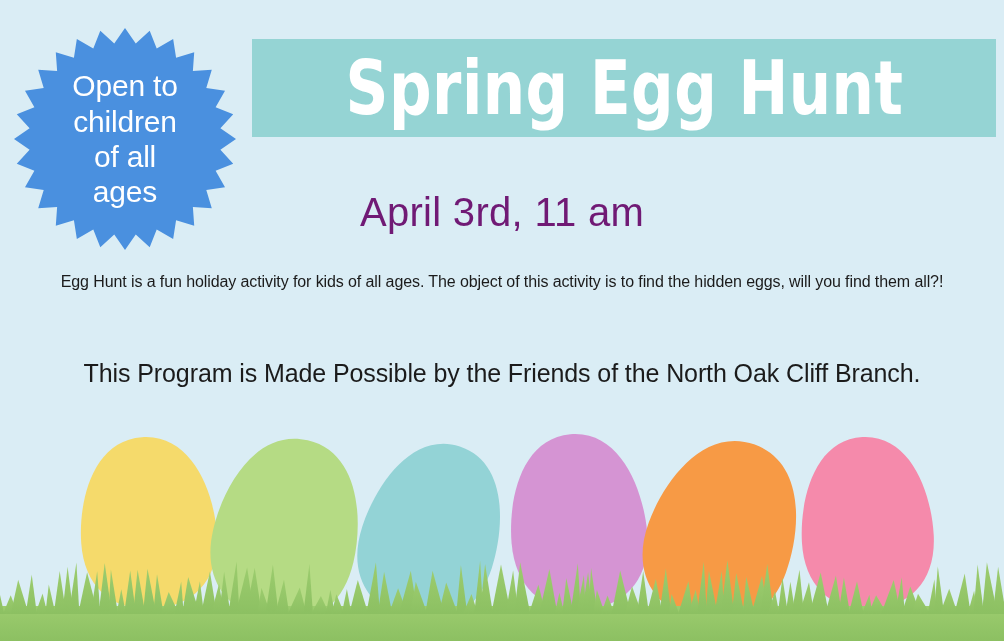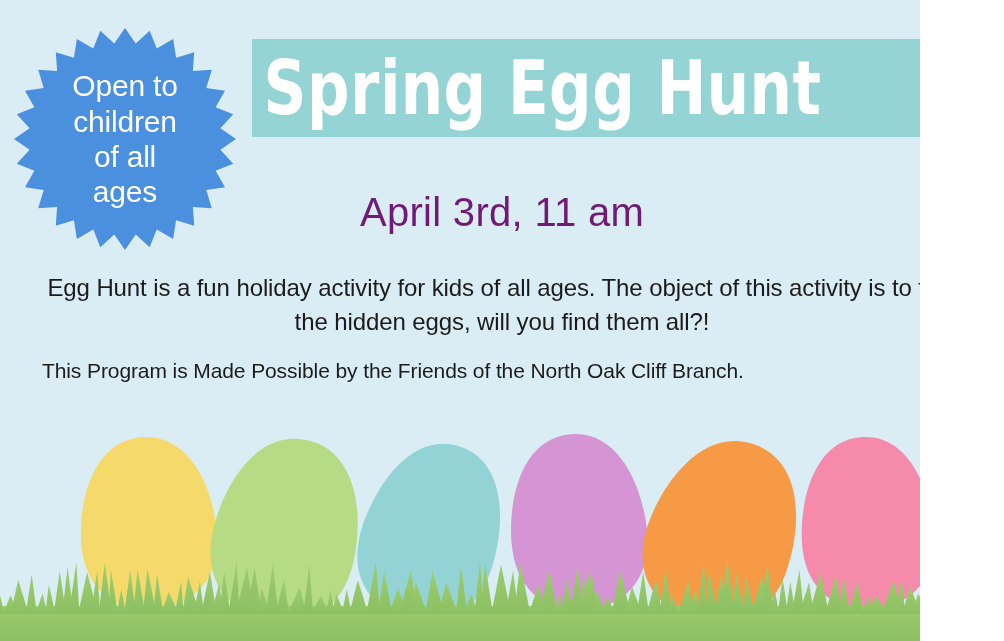--- a/index.html
+++ b/index.html
@@ -7,21 +7,21 @@
     padding: 0;
   }
   body {
     width: 1004px;
     height: 641px;
     overflow: hidden;
     font-family: "Liberation Sans", sans-serif;
   }
   #poster {
     position: relative;
-    width: 920px;
+    width: 1004px;
     height: 641px;
     background: #daedf5;
     overflow: hidden;
     text-decoration: underline;
   }
 
   
   #badge {
     position: absolute;
     left: 14px;
@@ -60,21 +60,21 @@
   
   #title-banner {
     position: absolute;
     left: 252px;
     top: 39px;
     width: 744px;
     height: 98px;
     background: #95d4d4;
     display: flex;
     align-items: center;
-    justify-content: flex-start;
+    justify-content: center;
   }
   #title-text {
     color: #ffffff;
     font-family: "DejaVu Sans", sans-serif;
     font-weight: bold;
     font-size: 62px;
     line-height: 1;
     letter-spacing: 0.5px;
     transform: scaleY(1.22) scaleX(0.96);
     transform-origin: center center;
@@ -95,32 +95,32 @@
   }
 
   
   #description {
     position: absolute;
     left: 42px;
     top: 271px;
     width: 920px;
     text-align: center;
     color: #1b1b1b;
-    font-size: 24px;
+    font-size: 16px;
     line-height: 1.42;
     letter-spacing: -0.1px;
   }
   #credit {
     position: absolute;
     left: 42px;
     top: 356px;
     width: 920px;
-    text-align: left;
+    text-align: center;
     color: #1b1b1b;
-    font-size: 21px;
+    font-size: 25px;
     line-height: 1.42;
     letter-spacing: -0.1px;
   }
 
   
   #scene {
     position: absolute;
     left: 0;
     top: 410px;
     width: 1004px;

